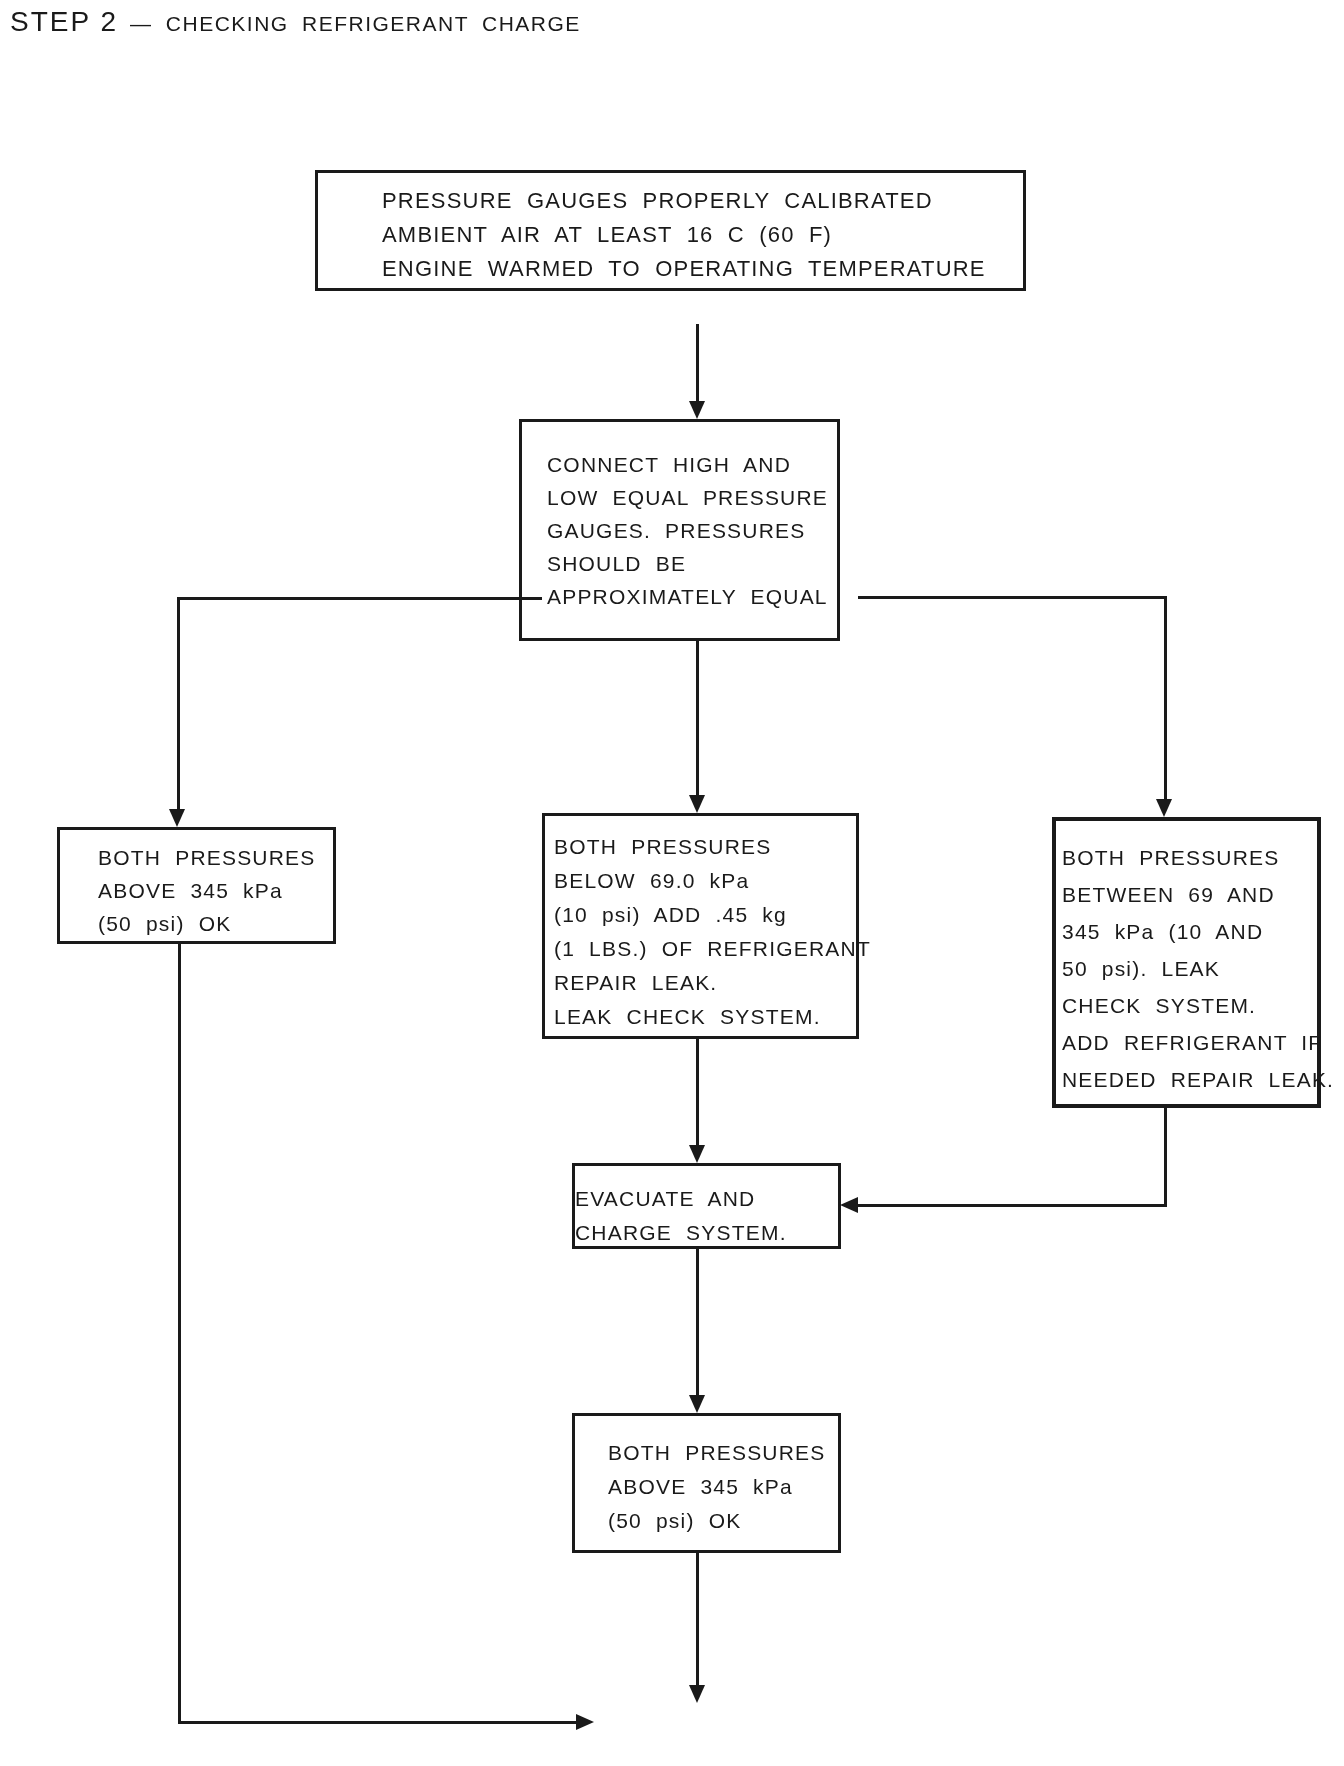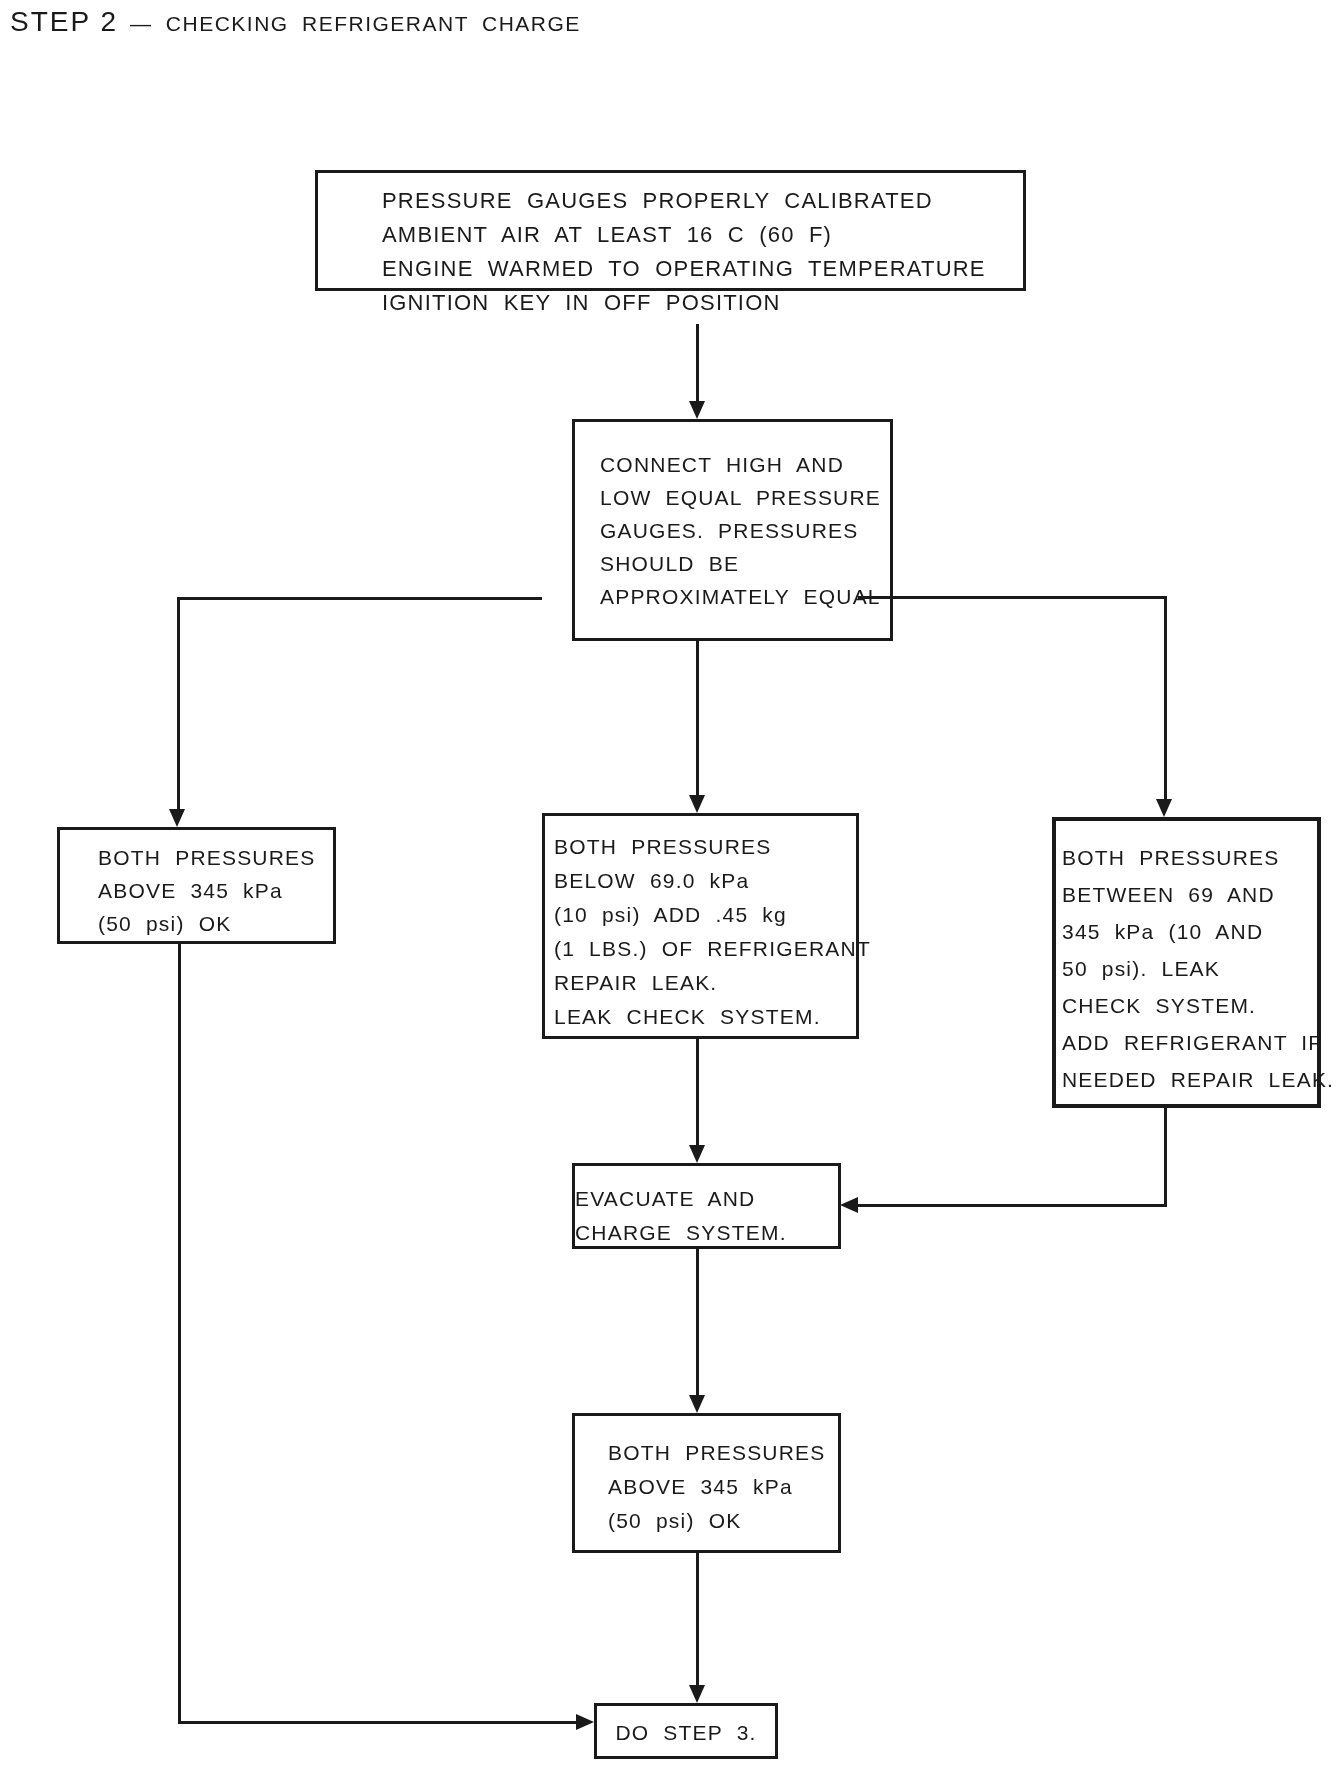--- a/index.html
+++ b/index.html
@@ -12,21 +12,21 @@
   .title-rest{font-size:21px;letter-spacing:1.5px;word-spacing:6px;margin-left:12px;}
 
   .box{
     position:absolute;border:3px solid #1a1a1a;background:#ffffff;
     box-sizing:border-box;font-size:21px;letter-spacing:1.2px;word-spacing:7px;
   }
   .bline{white-space:nowrap;}
 
   .b1{left:315px;top:170px;width:711px;height:121px;padding:11px 0 0 64px;font-size:22px;}
   .b1 .bline{line-height:34px;}
-  .b2{left:572px;top:419px;width:321px;height:222px;padding:26px 0 0 25px;}
+  .b2{left:519px;top:419px;width:321px;height:222px;padding:26px 0 0 25px;}
   .b2 .bline{line-height:33px;}
   .b3{left:57px;top:827px;width:279px;height:117px;padding:11px 0 0 38px;}
   .b3 .bline{line-height:33px;}
   .b4{left:542px;top:813px;width:317px;height:226px;padding:14px 0 0 9px;}
   .b4 .bline{line-height:34px;}
   .b5{left:1052px;top:817px;width:269px;height:291px;padding:18px 0 0 6px;border-width:4px;}
   .b5 .bline{line-height:37px;}
   .b6{left:572px;top:1163px;width:269px;height:86px;padding-top:16px;text-align:left;}
   .b6 .bline{line-height:34px;}
   .b7{left:572px;top:1413px;width:269px;height:140px;padding:20px 0 0 33px;}
@@ -68,21 +68,20 @@
 <div class="page">
 
   <div class="title">
     <span class="title-step">STEP 2</span><span class="title-rest">— CHECKING REFRIGERANT CHARGE</span>
   </div>
 
   <div class="box b1">
     <div class="bline">PRESSURE GAUGES PROPERLY CALIBRATED</div>
     <div class="bline">AMBIENT AIR AT LEAST 16 C (60 F)</div>
     <div class="bline">ENGINE WARMED TO OPERATING TEMPERATURE</div>
-    <div class="bline">IGNITION KEY IN OFF POSITION</div>
   </div>
 
   <div class="box b2">
     <div class="bline">CONNECT HIGH AND</div>
     <div class="bline">LOW EQUAL PRESSURE</div>
     <div class="bline">GAUGES. PRESSURES</div>
     <div class="bline">SHOULD BE</div>
     <div class="bline">APPROXIMATELY EQUAL</div>
   </div>
 
@@ -115,23 +114,20 @@
     <div class="bline">EVACUATE AND</div>
     <div class="bline">CHARGE SYSTEM.</div>
   </div>
 
   <div class="box b7">
     <div class="bline">BOTH PRESSURES</div>
     <div class="bline">ABOVE 345 kPa</div>
     <div class="bline">(50 psi) OK</div>
   </div>
 
-  <div class="box b8">
-    <div class="bline">DO STEP 3.</div>
-  </div>
 
   <div class="seg c1v"></div>
   <div class="arr arr-down a1"></div>
 
   <div class="seg c2h"></div>
   <div class="seg c2v"></div>
   <div class="arr arr-down a2"></div>
 
   <div class="seg c3h"></div>
   <div class="seg c3v"></div>

